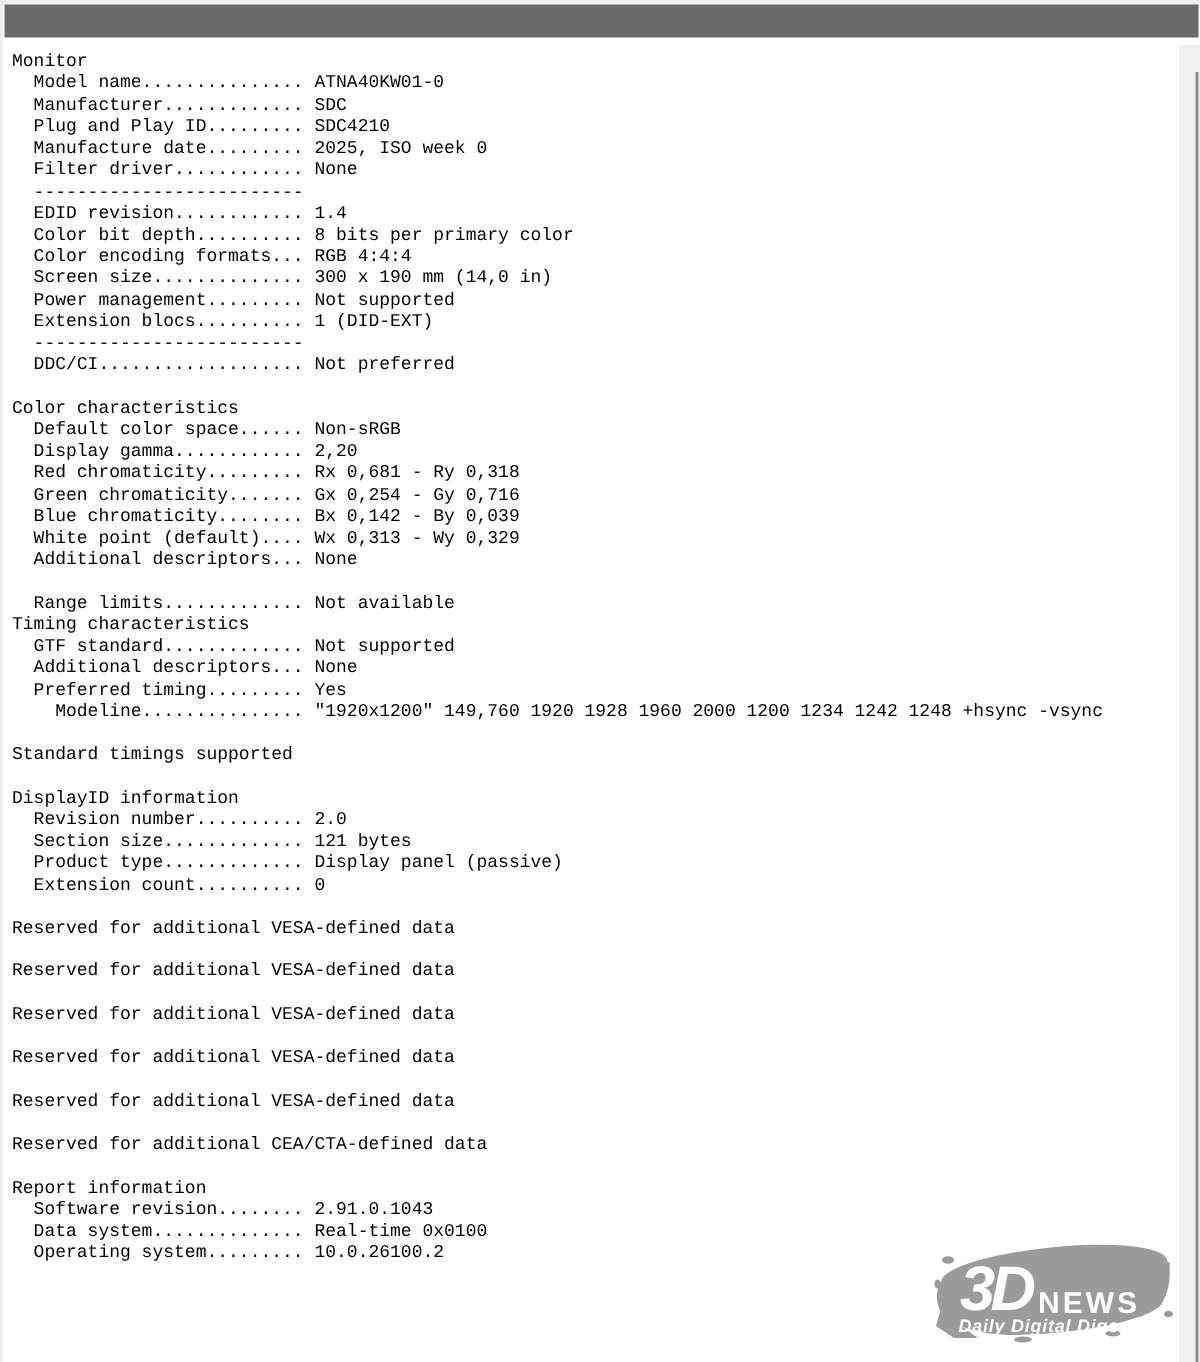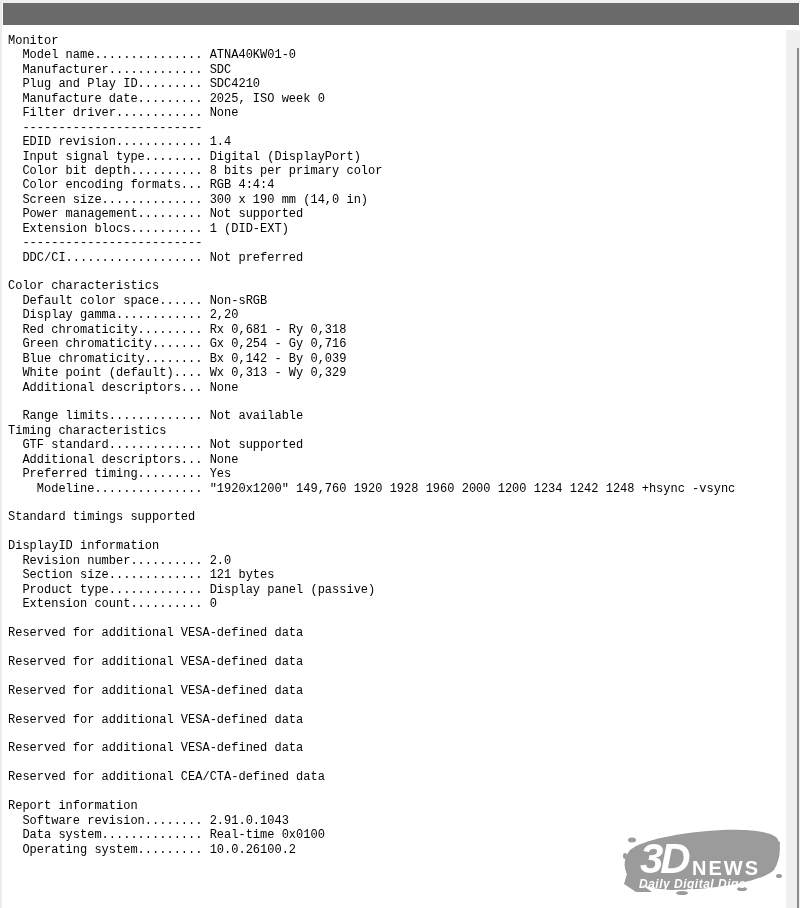--- a/index.html
+++ b/index.html
@@ -84,21 +84,20 @@
 
   <div class="report" id="report">
       <div class="line">Monitor</div>
       <div class="line">  Model name............... ATNA40KW01-0</div>
       <div class="line">  Manufacturer............. SDC</div>
       <div class="line">  Plug and Play ID......... SDC4210</div>
       <div class="line">  Manufacture date......... 2025, ISO week 0</div>
       <div class="line">  Filter driver............ None</div>
       <div class="line">  -------------------------</div>
       <div class="line">  EDID revision............ 1.4</div>
-      <div class="line">  Input signal type........ Digital (DisplayPort)</div>
       <div class="line">  Color bit depth.......... 8 bits per primary color</div>
       <div class="line">  Color encoding formats... RGB 4:4:4</div>
       <div class="line">  Screen size.............. 300 x 190 mm (14,0 in)</div>
       <div class="line">  Power management......... Not supported</div>
       <div class="line">  Extension blocs.......... 1 (DID-EXT)</div>
       <div class="line">  -------------------------</div>
       <div class="line">  DDC/CI................... Not preferred</div>
       <div class="line">&nbsp;</div>
       <div class="line">Color characteristics</div>
       <div class="line">  Default color space...... Non-sRGB</div>

